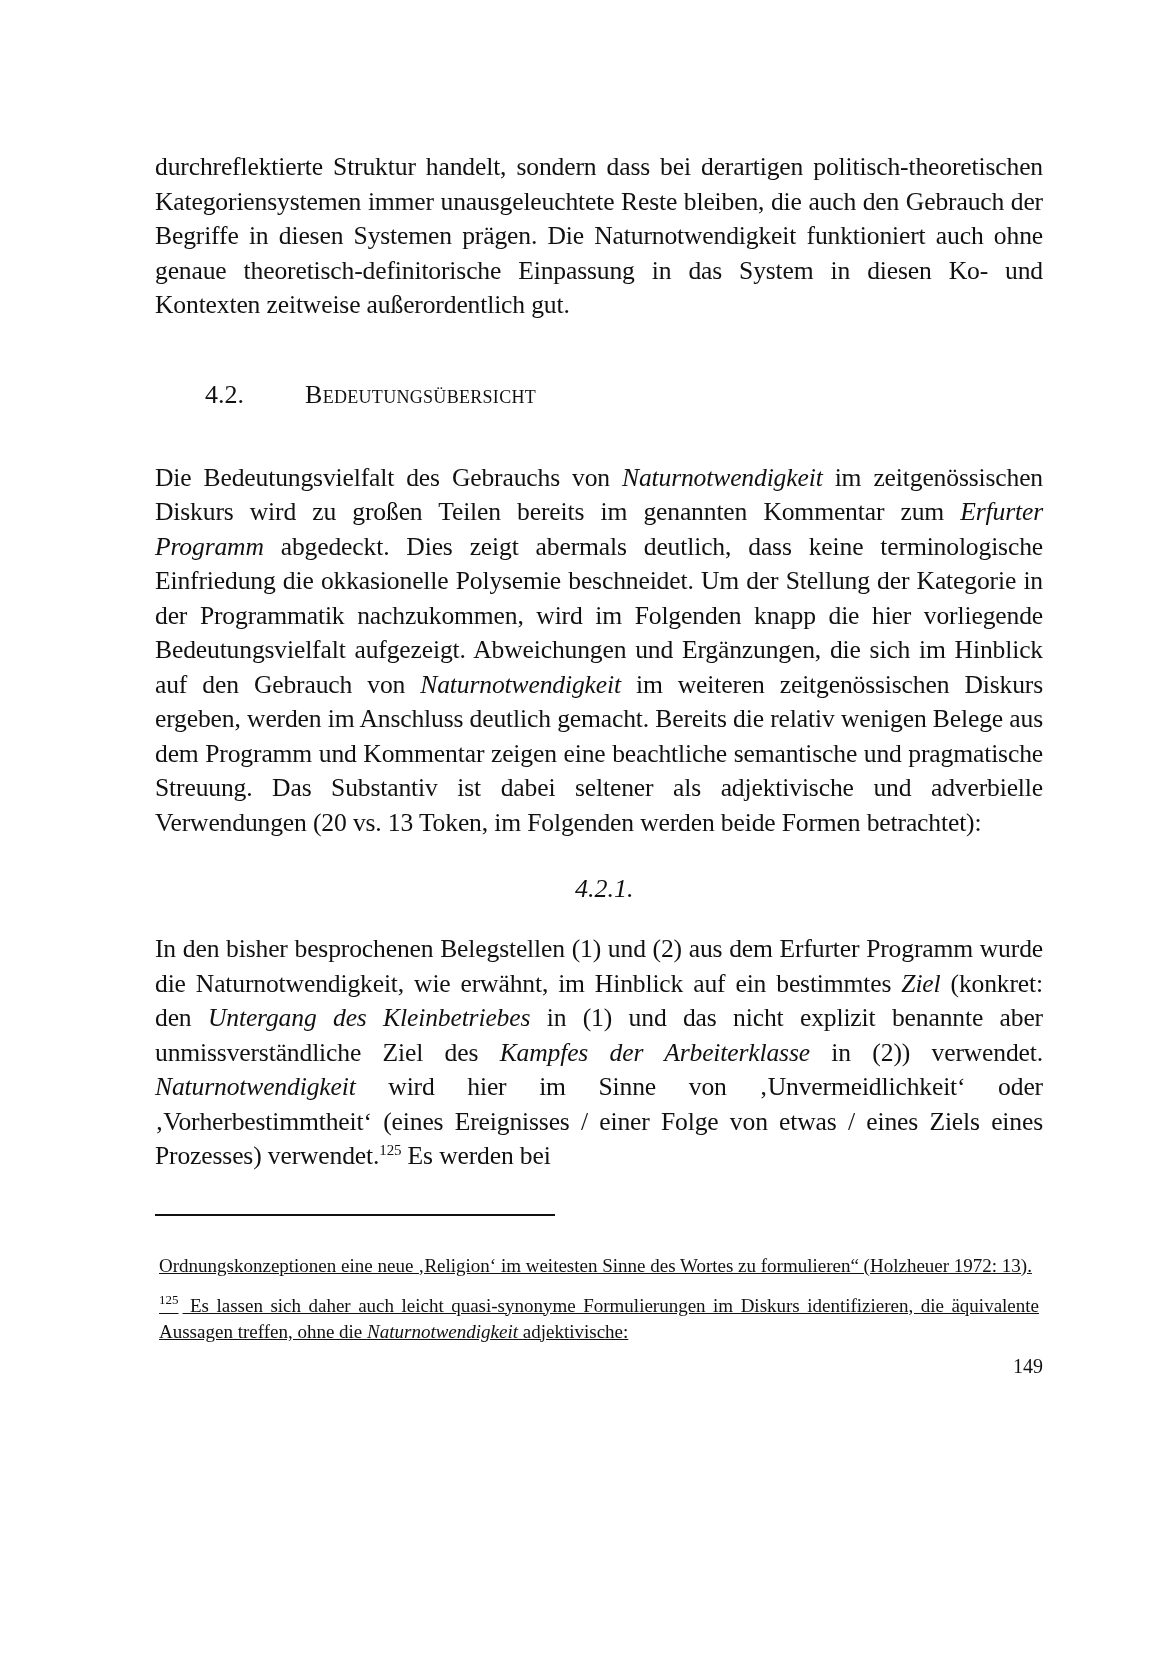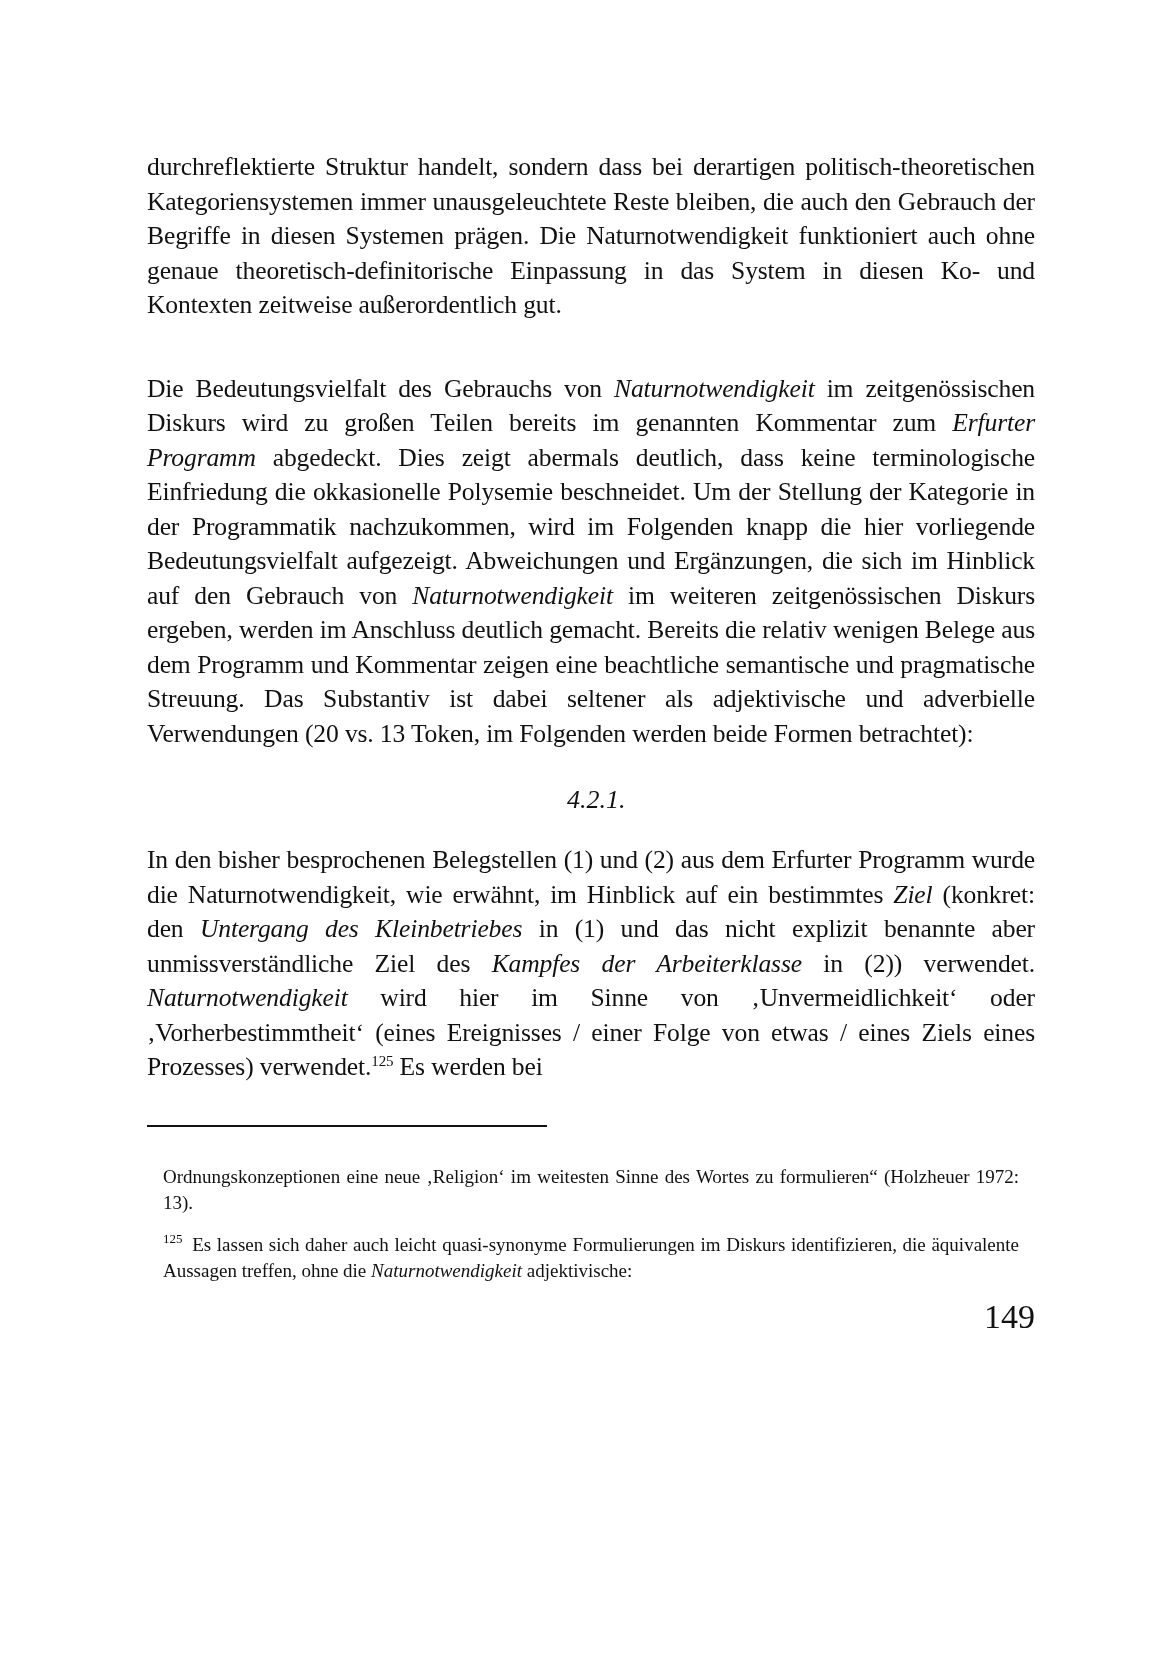--- a/index.html
+++ b/index.html
@@ -6,21 +6,21 @@
     body {
       width: 1166px;
       height: 1654px;
       position: relative;
       overflow: hidden;
       font-family: "Liberation Serif", "DejaVu Serif", serif;
       color: #111111;
     }
     .page {
       position: absolute;
-      left: 147px;
+      left: 155px;
       top: 150px;
       width: 888px;
     }
     p.body {
       margin: 0;
       font-size: 25.6px;
       line-height: 34.5px;
       text-align: justify;
       hyphens: manual;
       letter-spacing: -0.15px;
@@ -58,48 +58,53 @@
     .h3 .num { width: 98px; display: inline-block; font-style: italic; }
     .gap-after-h3 { height: 26px; }
     .fn-rule {
       margin-top: 40px;
       width: 400px;
       height: 0;
       border-top: 2px solid #111111;
     }
     .footnotes { margin-top: 37px; }
     .fn {
-      margin: 16px;
+      margin: 4px;
       font-size: 19px;
       line-height: 26px;
       text-align: justify;
+      text-decoration: underline;
     }
     .fn + .fn { margin-top: 14px; }
     .fn sup.fnmark {
       font-size: 13px;
       line-height: 0;
       vertical-align: super;
       margin-right: 4px;
     }
     .page-number {
       text-align: right;
-      font-size: 34px;
+      font-size: 20px;
       line-height: 30px;
-      margin-top: 18px;
+      margin-top: 6px;
     }
   </style>
 </head>
 <body>
 
 <div class="page">
 
   <p class="body">
     <span>durchreflektierte Struktur handelt, sondern dass bei derartigen politisch-theoretischen Kategoriensystemen immer unausgeleuchtete Reste bleiben, die auch den Gebrauch der Begriffe in diesen Systemen prägen. Die Naturnotwendigkeit funktioniert auch ohne genaue theoretisch-definitorische Einpassung in das System in diesen Ko- und Kontexten zeitweise außerordentlich gut.</span>
   </p>
 
+  <h2 class="h2">
+    <span class="num">4.2.</span>
+    <span class="title">Bedeutungsübersicht</span>
+  </h2>
   <div class="gap-after-h2"></div>
 
   <p class="body">
     <span>Die Bedeutungsvielfalt des Gebrauchs von </span><span class="seg-italic">Naturnotwendigkeit</span><span> im zeitgenössischen Diskurs wird zu großen Teilen bereits im genannten Kommentar zum </span><span class="seg-italic">Erfurter Programm</span><span> abgedeckt. Dies zeigt abermals deutlich, dass keine terminologische Einfriedung die okkasionelle Polysemie beschneidet. Um der Stellung der Kategorie in der Programmatik nachzukommen, wird im Folgenden knapp die hier vorliegende Bedeutungsvielfalt aufgezeigt. Abweichungen und Ergänzungen, die sich im Hinblick auf den Gebrauch von </span><span class="seg-italic">Naturnotwendigkeit</span><span> im weiteren zeitgenössischen Diskurs ergeben, werden im Anschluss deutlich gemacht. Bereits die relativ wenigen Belege aus dem Programm und Kommentar zeigen eine beachtliche semantische und pragmatische Streuung. Das Substantiv ist dabei seltener als adjektivische und adverbielle Verwendungen (20 vs. 13 Token, im Folgenden werden beide Formen betrachtet):</span>
   </p>
 
   <h3 class="h3">
     <span class="num">4.2.1.</span>
   </h3>
   <div class="gap-after-h3"></div>

